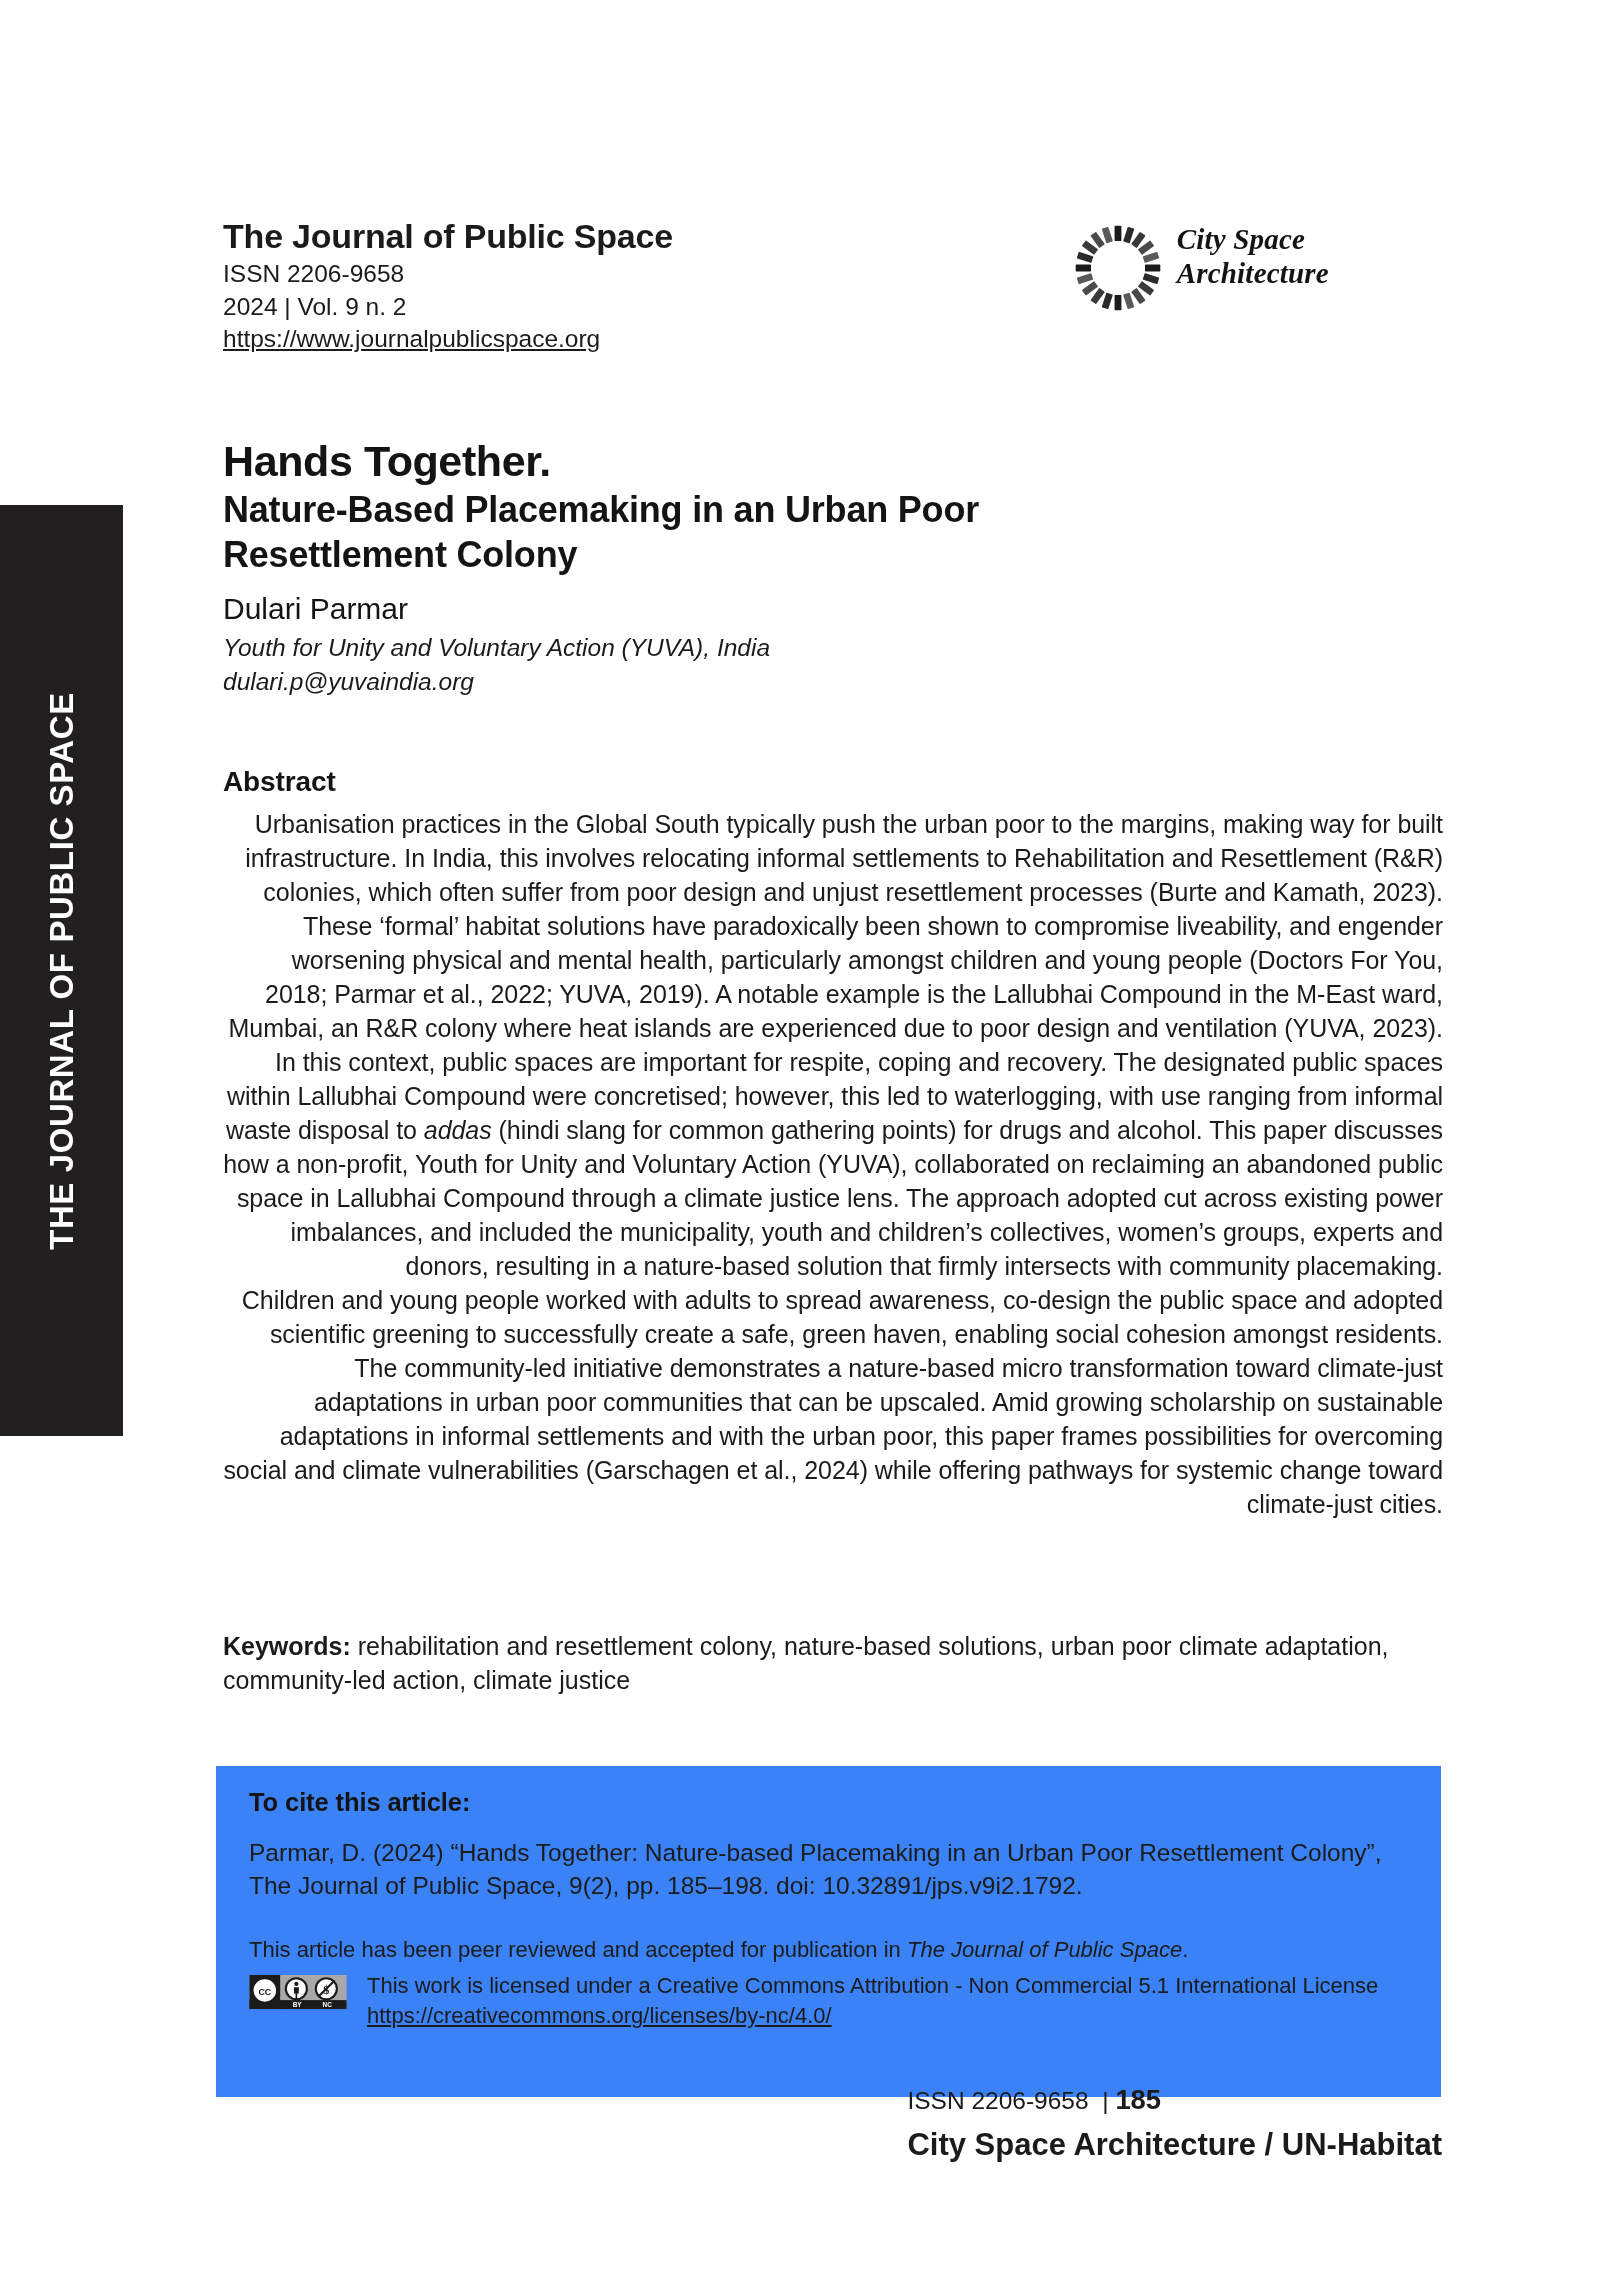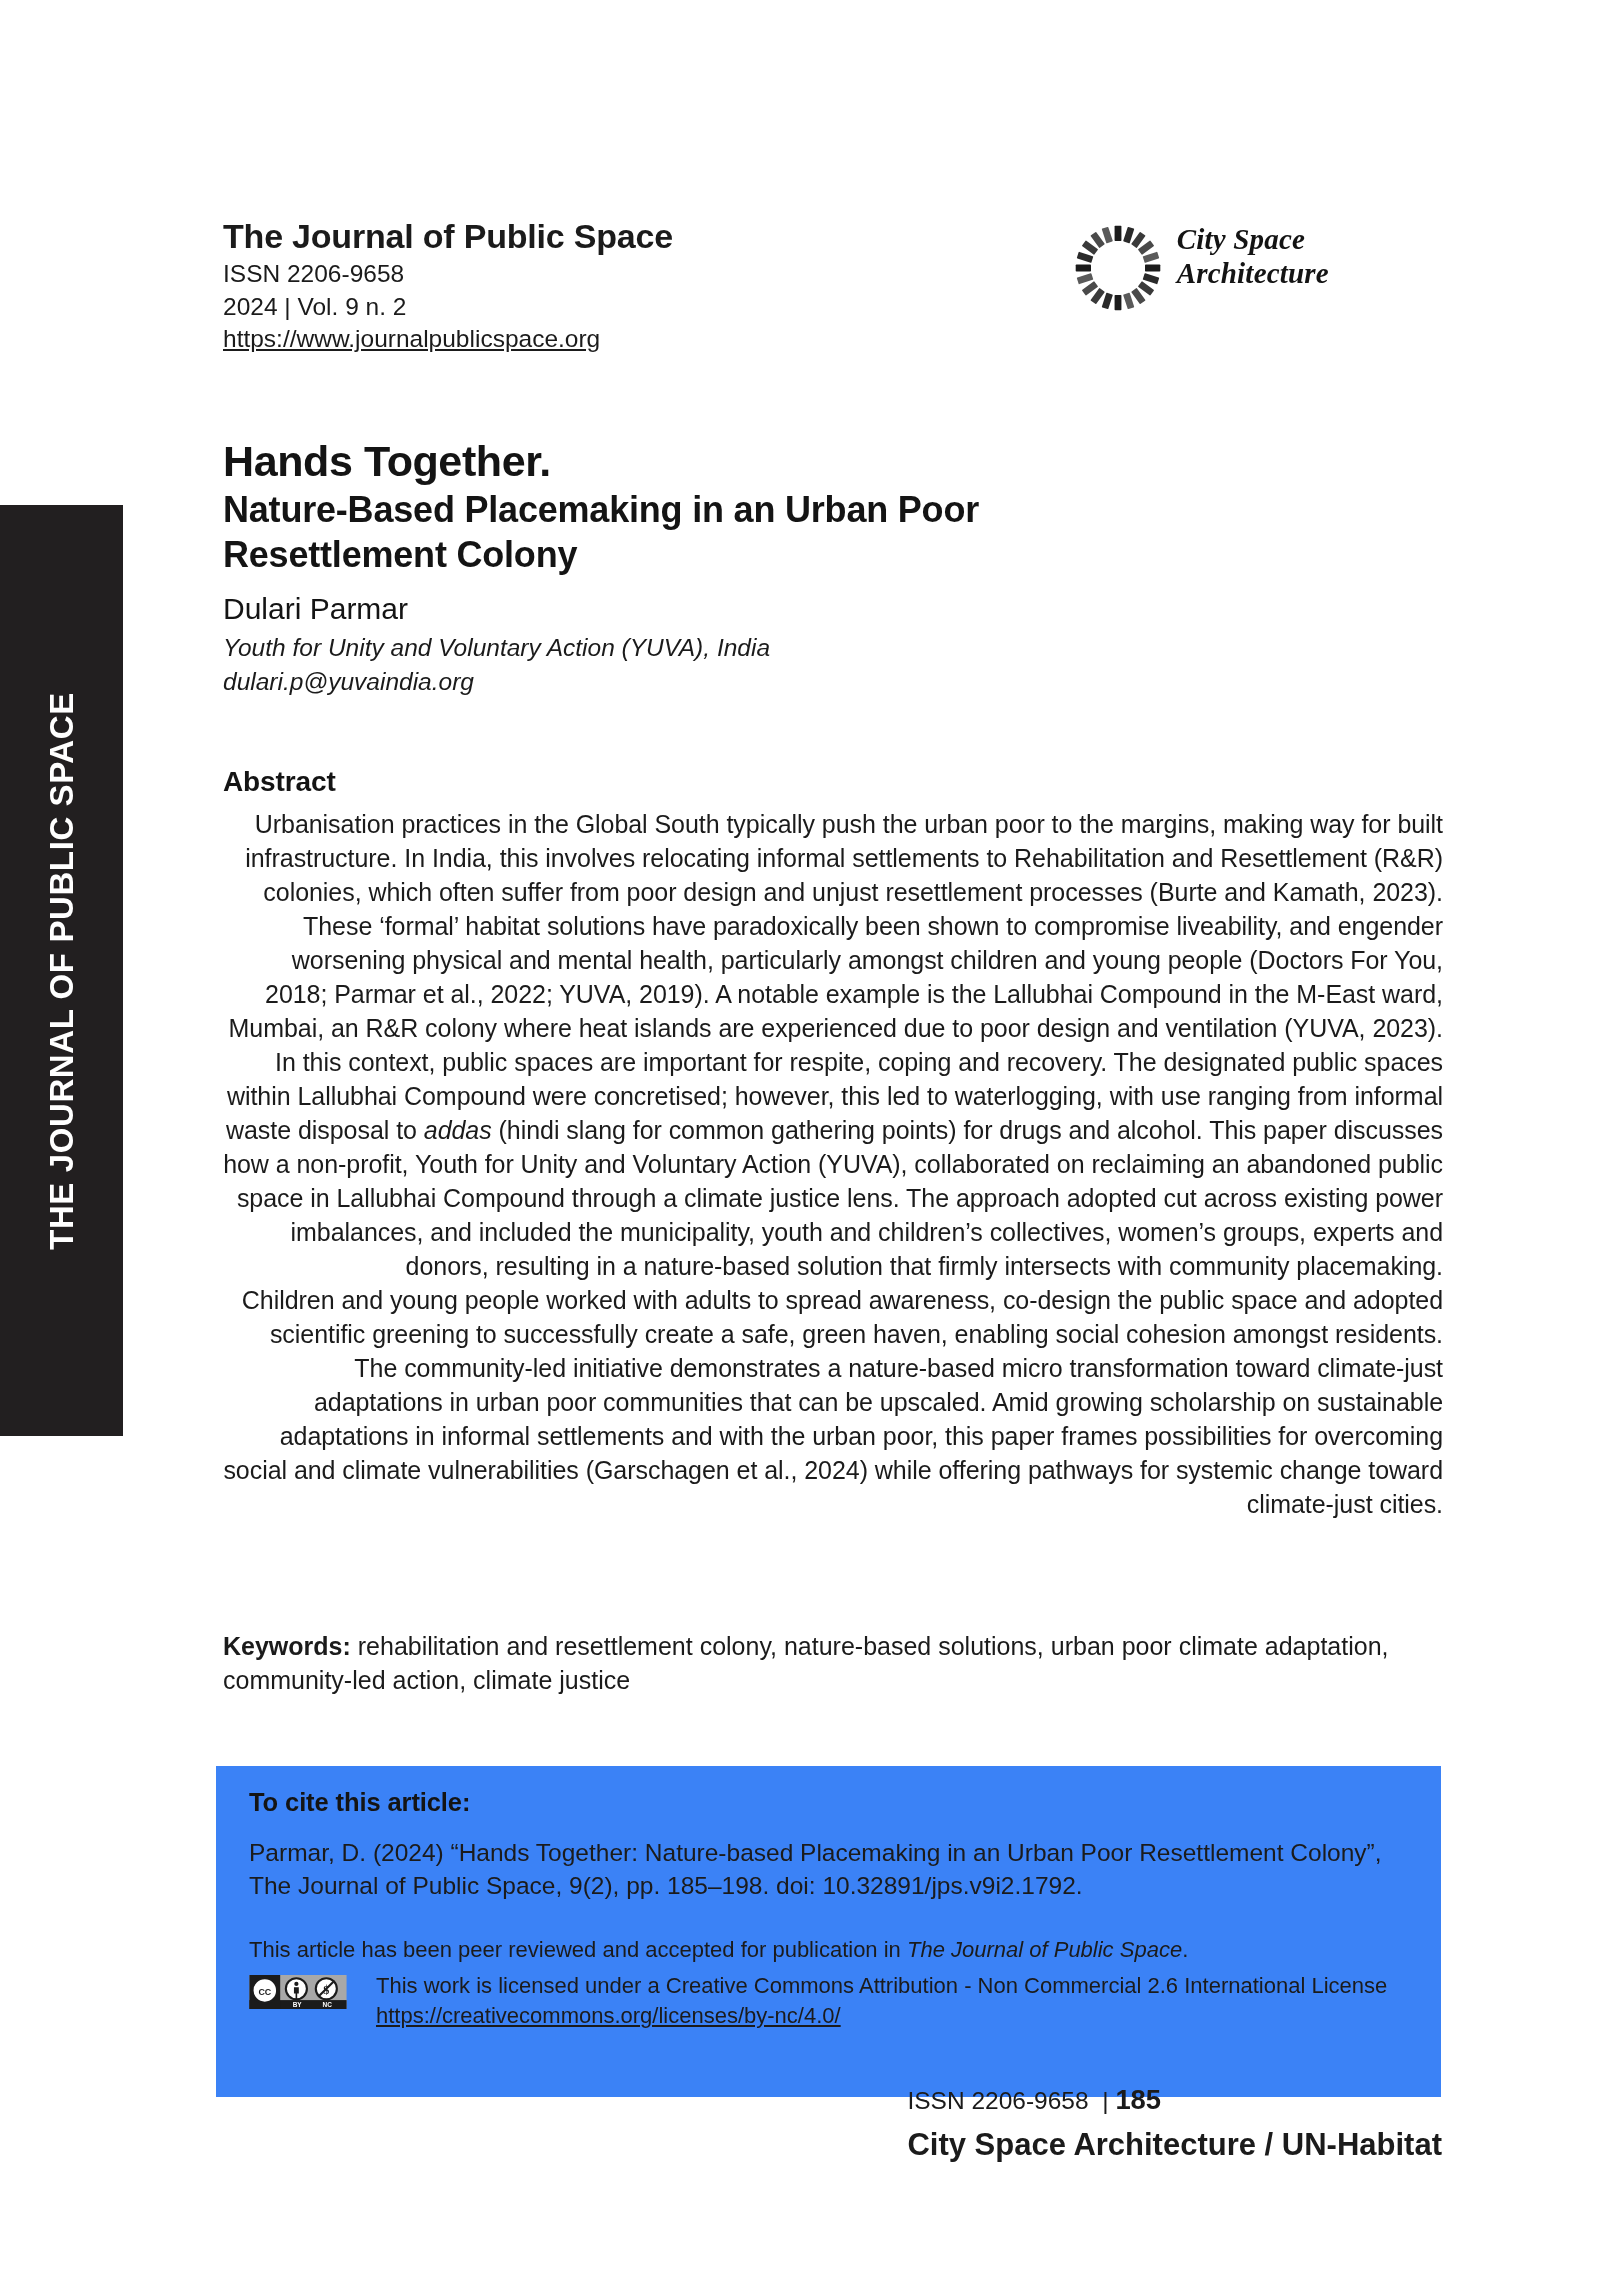--- a/index.html
+++ b/index.html
@@ -144,21 +144,21 @@
   .cite-body{
     font-size:24.5px;line-height:33px;color:#1b1b1b;
     margin-top:19.6px;max-width:1137px;
   }
   .peer{
     font-size:22px;line-height:29px;color:#1b1b1b;
     margin-top:33px;
   }
   .peer i{font-style:italic;}
   .license-row{
-    display:flex;align-items:flex-start;gap:29px;margin-top:6.9px;
+    display:flex;align-items:flex-start;gap:20px;margin-top:6.9px;
   }
   .cc-badge{width:98px;height:34px;display:block;flex:0 0 auto;margin-top:3.9px;}
   .license-text{
     font-size:22px;line-height:30px;color:#1b1b1b;
   }
   .license-text a, .license-link{
     color:#1b1b1b;text-decoration:underline;text-underline-offset:2px;
   }
 
   
@@ -255,21 +255,21 @@
           <text x="19" y="24.5" font-size="11" font-weight="bold" text-anchor="middle" fill="#1b1b1b" font-family="'Liberation Sans',sans-serif">CC</text>
           <circle cx="58" cy="17" r="13" fill="#ffffff" stroke="#1b1b1b" stroke-width="2.6"></circle>
           <circle cx="58" cy="11" r="2.6" fill="#1b1b1b"></circle>
           <path d="M55 15 h6 v8 h-2 v7 h-2 v-7 h-2 z" fill="#1b1b1b"></path>
           <circle cx="95" cy="17" r="13" fill="#ffffff" stroke="#1b1b1b" stroke-width="2.6"></circle>
           <text x="95" y="23" font-size="15" font-weight="bold" text-anchor="middle" fill="#1b1b1b" font-family="'Liberation Serif',serif">$</text>
           <line x1="85" y1="27" x2="105" y2="7" stroke="#1b1b1b" stroke-width="2.6"></line>
           <text x="59" y="40" font-size="8" font-weight="bold" text-anchor="middle" fill="#ffffff" font-family="'Liberation Sans',sans-serif">BY</text>
           <text x="96" y="40" font-size="8" font-weight="bold" text-anchor="middle" fill="#ffffff" font-family="'Liberation Sans',sans-serif">NC</text>
         </svg>
-        <div class="license-text"><span>This work is licensed under a Creative Commons Attribution - Non Commercial 2.6 International License </span><a class="license-link" href="#">https://creativecommons.org/licenses/by-nc/4.0/</a></div>
+        <div class="license-text"><span>This work is licensed under a Creative Commons Attribution - Non Commercial 5.1 International License </span><a class="license-link" href="#">https://creativecommons.org/licenses/by-nc/4.0/</a></div>
       </div>
     </div>
   </div>
 
   <div class="footer">
     <div class="footer-issn"><span>ISSN 2206-9658</span>&nbsp; <span>|</span> <span class="pg">185</span></div>
     <div class="footer-pub">City Space Architecture / UN-Habitat</div>
   </div>
 
 </div>

